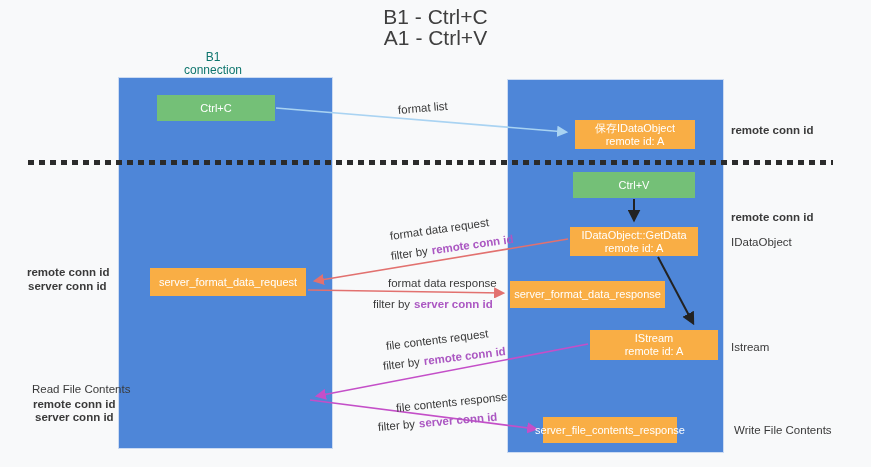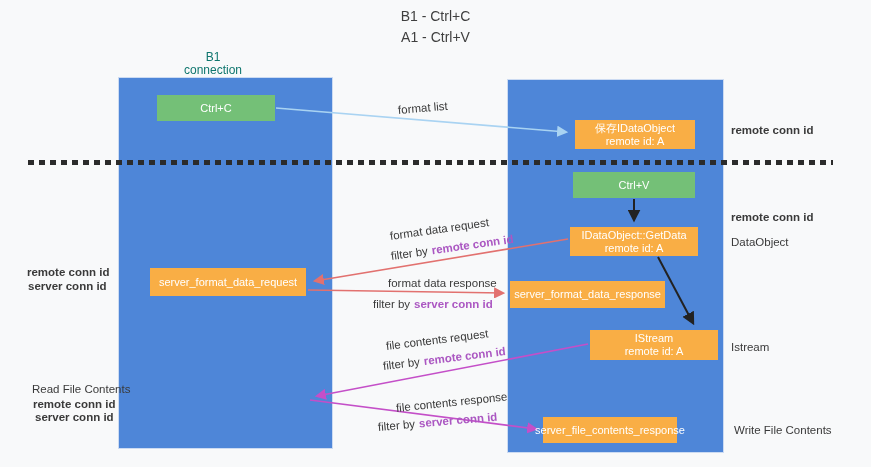--- a/index.html
+++ b/index.html
@@ -3,21 +3,21 @@
 <meta charset="utf-8">
 <style>
   :root{
     --bg:#f8f9fa; --column-blue:#4e86d8; --box-green:#74c077; --box-orange:#f9ae45;
     --arrow-blue:#a9d3f2; --arrow-black:#222222; --arrow-red:#e2716f; --arrow-magenta:#c44fc8;
     --text-purple:#ab57c2; --text-green:#5fba66; --text-dark:#3a3a3a;
   }
   *{margin:0;padding:0;box-sizing:border-box}
   body{font-family:"Liberation Sans",sans-serif;background:#fff}
   .canvas{position:relative;width:871px;height:467px;background:var(--bg);overflow:hidden}
-  .title{position:absolute;left:0;top:6px;width:871px;text-align:center;font-size:14px;line-height:21px;color:#3f3f3f}
+  .title{position:absolute;left:0;top:6px;width:871px;text-align:center;font-size:21px;line-height:21px;color:#3f3f3f}
   .col-header{position:absolute;top:51px;width:120px;text-align:center;font-size:12px;line-height:13px;color:#0f766e}
   .column{position:absolute;background:var(--column-blue);outline:1px solid #ccdbf2}
   .dashed{position:absolute;left:28px;top:160px;width:805px;height:5px;
     background:repeating-linear-gradient(90deg,#2b2b2b 0 6px,transparent 6px 11px)}
   .box{position:absolute;display:flex;flex-direction:column;align-items:center;justify-content:center;
     color:#fff;font-size:11px;line-height:13px;text-align:left;white-space:nowrap}
   .green{background:var(--box-green)}
   .orange{background:var(--box-orange)}
   .flow{position:absolute;font-size:11.5px;color:var(--text-dark);white-space:nowrap;transform-origin:left center}
   .rot5{transform:rotate(-5deg)} .rot6{transform:rotate(-6deg)} .rot7{transform:rotate(-7deg)} .rot8{transform:rotate(-8deg)}
@@ -130,21 +130,21 @@
     <span class="pre">filter by</span><span class="purple">remote conn id</span>
   </div>
 
   <div class="flow rot6" style="left:396px;top:402px">file contents response</div>
   <div class="flow rot5" style="left:378px;top:421px">
     <span class="pre">filter by</span><span class="purple">server conn id</span>
   </div>
 
   <div class="side purple" style="left:731px;top:124px">remote conn id</div>
   <div class="side purple" style="left:731px;top:211px">remote conn id</div>
-  <div class="side" style="left:731px;top:236px">DataObject</div>
+  <div class="side" style="left:731px;top:236px">IDataObject</div>
   <div class="side" style="left:731px;top:341px">Istream</div>
   <div class="side" style="left:734px;top:424px">Write File Contents</div>
 
   <div class="side purple" style="left:27px;top:266px">remote conn id</div>
   <div class="side greentx" style="left:28px;top:280px">server conn id</div>
   <div class="side" style="left:32px;top:383px">Read File Contents</div>
   <div class="side purple" style="left:33px;top:398px">remote conn id</div>
   <div class="side greentx" style="left:35px;top:411px">server conn id</div>
 
 </div>

